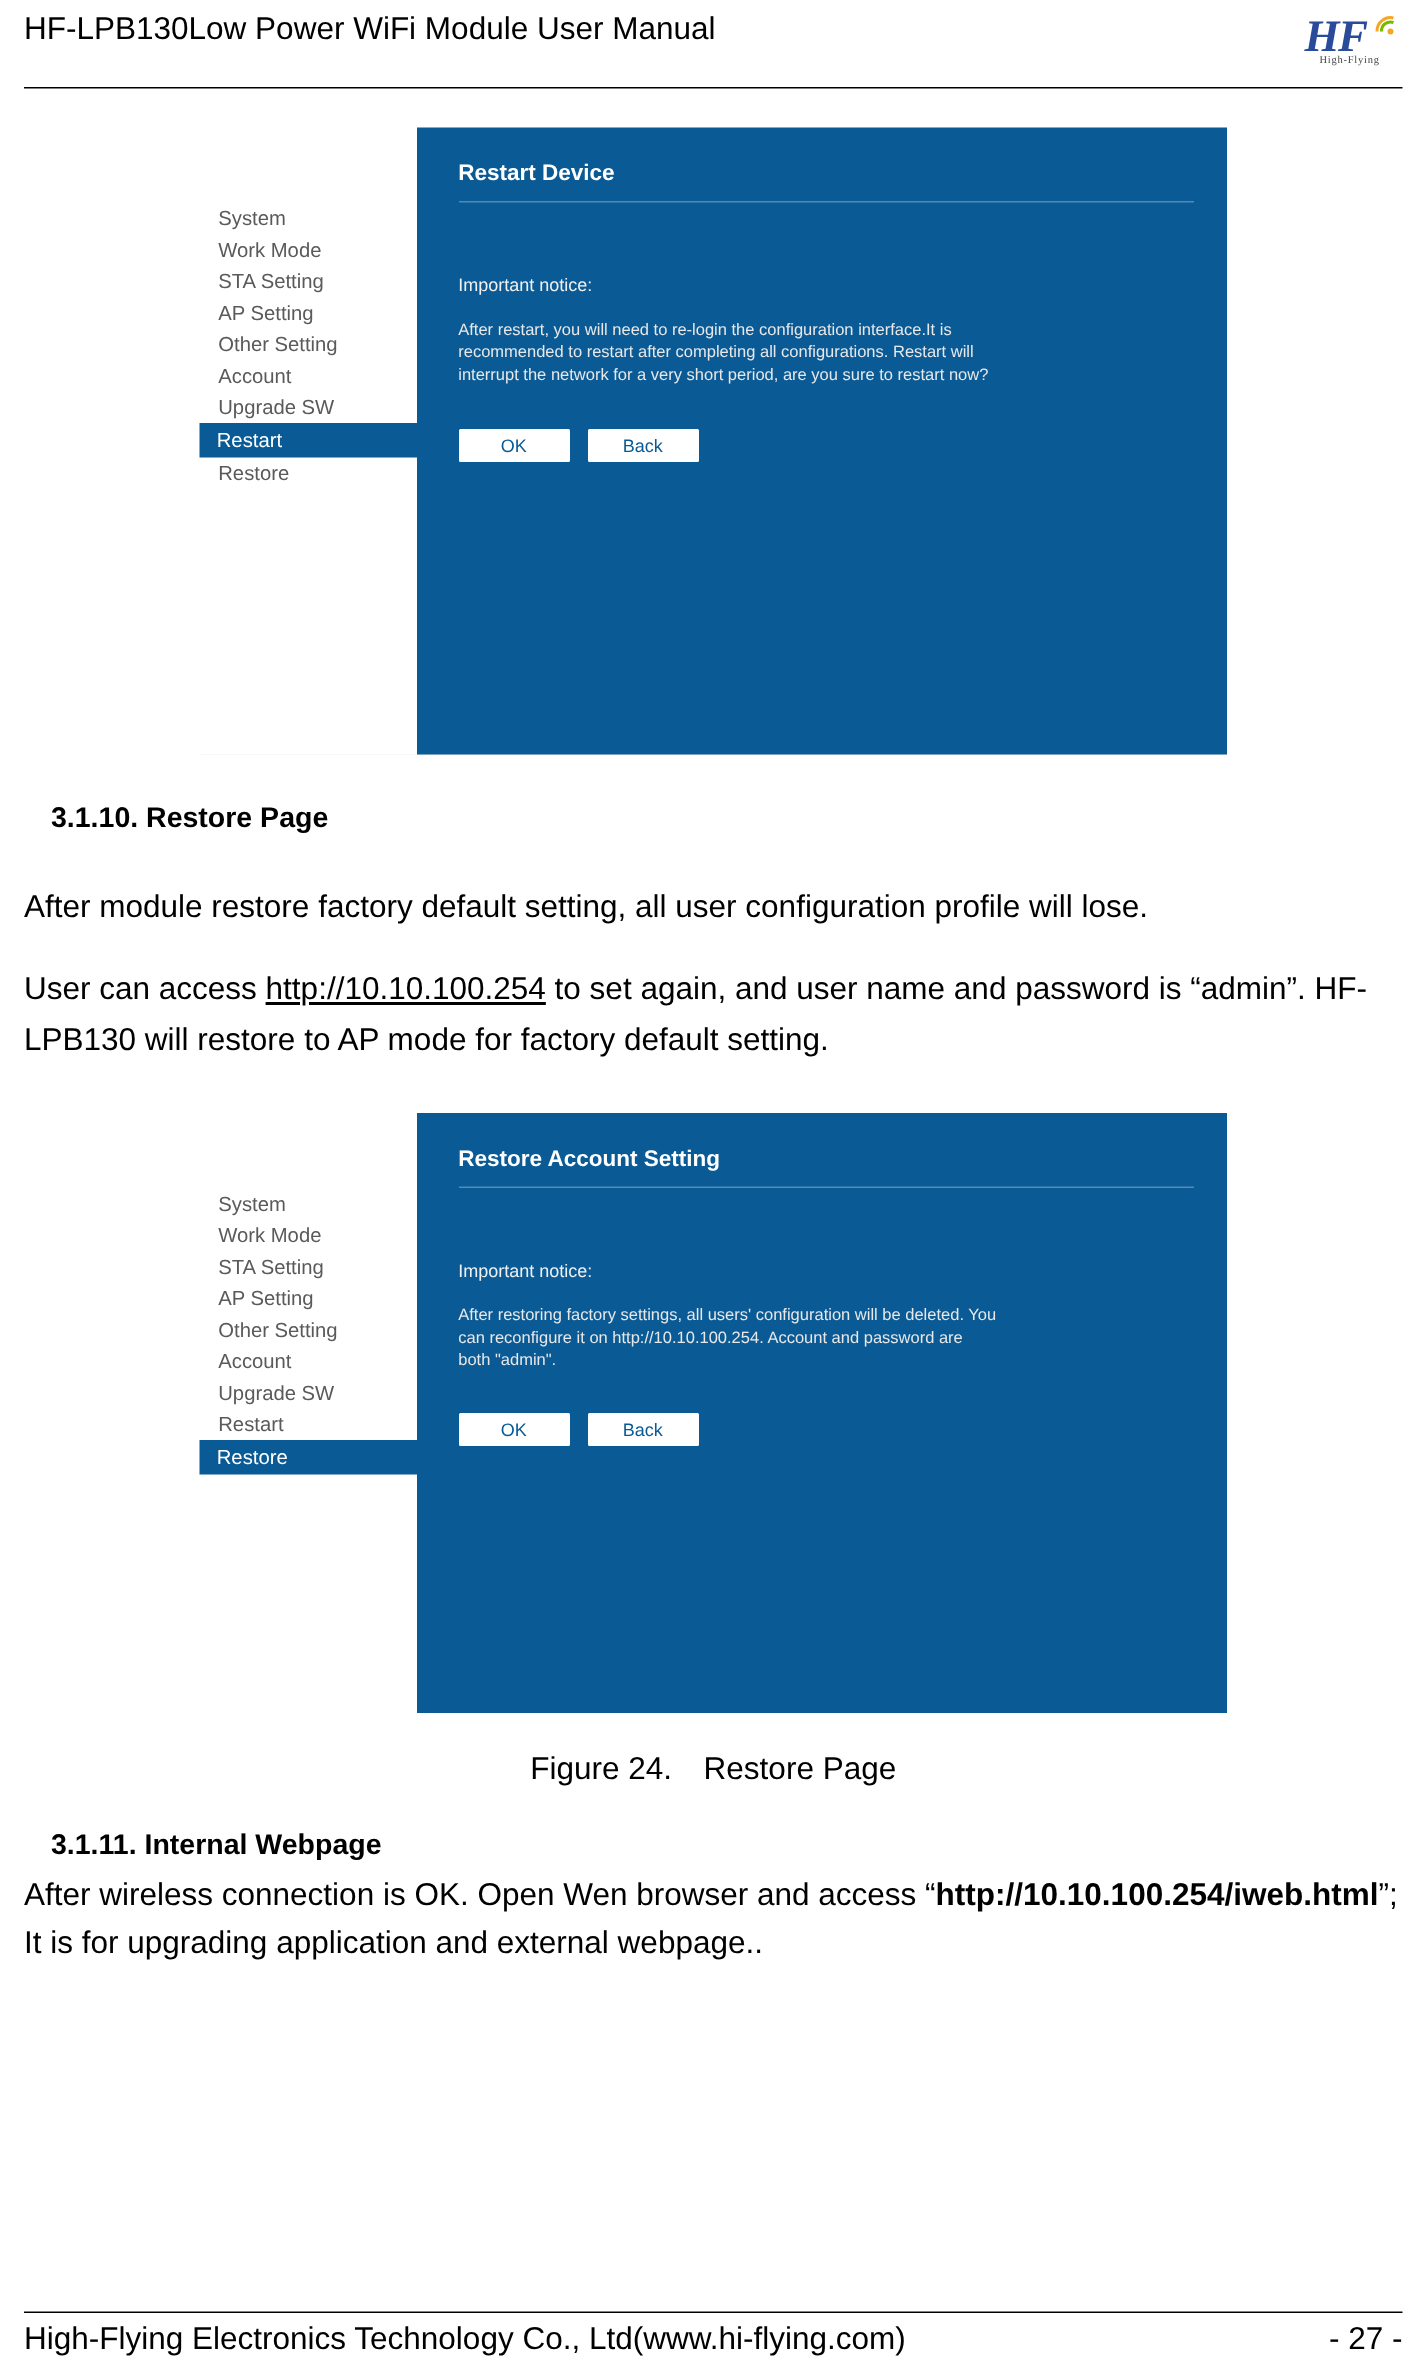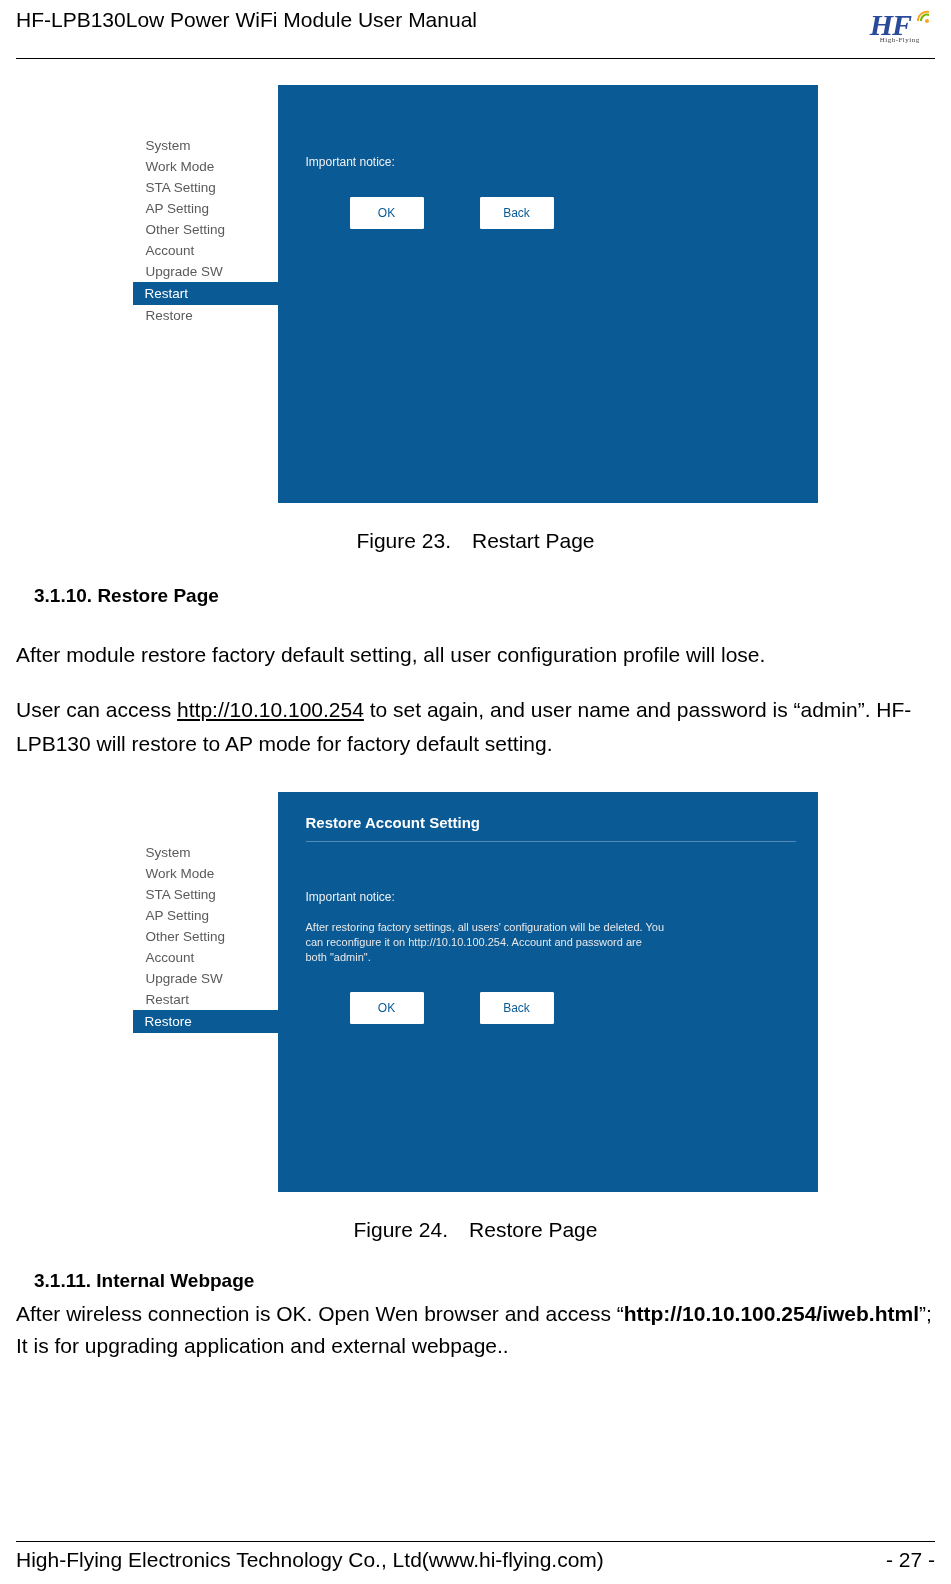--- a/index.html
+++ b/index.html
@@ -87,28 +87,27 @@
     margin-top: 48px;
   }
   .notice-text {
     font-size: 11px; color: #e8e8e8;
     margin-top: 16px;
     width: 360px;
     line-height: 1.35;
   }
   .btn-row { margin-top: 28px; display: flex; gap: 12px; }
   .ui-btn {
-    width: 74px; height: 32px;
+    width: 74px; height: 22px;
     background: #fff;
     color: #0a5a96;
     font-size: 12px;
     border: 1px solid #fff;
     display: flex; align-items: center; justify-content: center;
     border-radius: 1px;
-    margin-left: 44px;
   }
 
   .caption {
     text-align: center;
     font-size: 21px;
     margin-top: 26px;
   }
   .section-heading {
     font-weight: bold;
     font-size: 19px;
@@ -167,30 +166,31 @@
           <div class="sidebar-item">Work Mode</div>
           <div class="sidebar-item">STA Setting</div>
           <div class="sidebar-item">AP Setting</div>
           <div class="sidebar-item">Other Setting</div>
           <div class="sidebar-item">Account</div>
           <div class="sidebar-item">Upgrade SW</div>
           <div class="sidebar-item active">Restart</div>
           <div class="sidebar-item">Restore</div>
         </div>
       <div class="content-panel">
+        <div class="panel-title">Restart Device</div>
         <div class="notice-label">Important notice:</div>
+        <div class="notice-text">After restart, you will need to re-login the configuration interface.It is recommended to restart after completing all configurations. Restart will interrupt the network for a very short period, are you sure to restart now?</div>
         <div class="btn-row">
           <div class="ui-btn">OK</div>
           <div class="ui-btn">Back</div>
         </div>
       </div>
     </div>
   </div>
 
-  <div class="caption">Figure 23. Restart Page</div>
 
   <div class="section-heading">3.1.10.  Restore Page</div>
 
   <div class="body-para">After module restore factory default setting, all user configuration profile will lose.</div>
 
   <div class="body-para2">
     <span>User can access </span><span class="ul">http://10.10.100.254</span><span> to set again, and user name and password is “admin”. HF-LPB130 will restore to AP mode for factory default setting.</span>
   </div>
 
   <div class="screenshot-wrap" style="margin-top:30px;">

